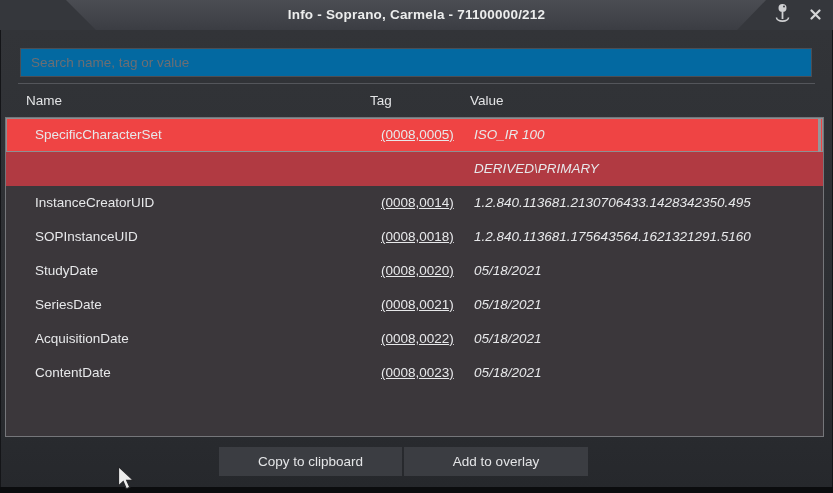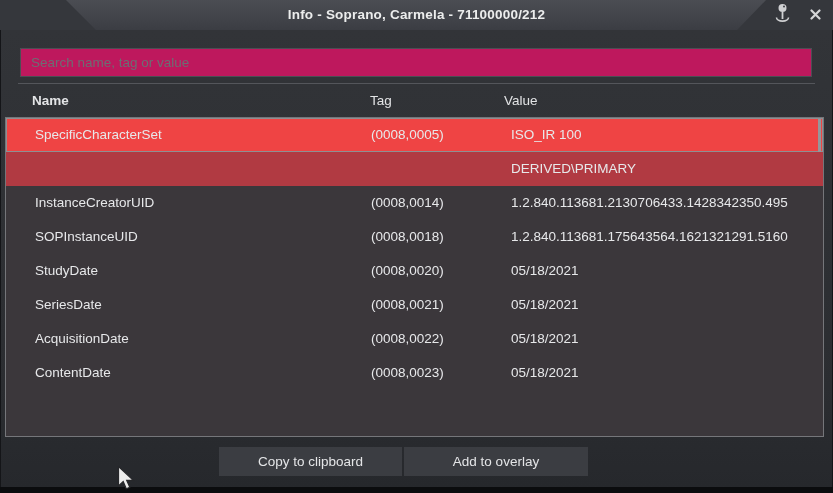--- a/index.html
+++ b/index.html
@@ -39,56 +39,56 @@
   .close-btn{ left: 802px; width: 26px; }
 
   
   .body-bg {
     position: absolute; left: 1px; top: 30px; width: 831px; height: 457px;
     background: linear-gradient(180deg, #323438 0%, #2f3135 35%, #2b2d31 78%, #26282c 100%);
   }
 
   .search-input {
     position: absolute; left: 20px; top: 48px; width: 792px; height: 29px;
-    background: #be185d;
+    background: #0369a1;
     border: 1px solid #4c4e54;
     color: #d2d3d5;
     font-family: "Liberation Sans", "DejaVu Sans", sans-serif;
     font-size: 13.5px;
     padding: 0 10px;
     outline: none;
   }
   .search-input::placeholder { color: #6c6e73; opacity: 1; }
 
   .search-divider {
     position: absolute; left: 18px; top: 83px; width: 797px; height: 1px;
     background: #54565b;
   }
 
   .hdr { position: absolute; top: 93px; font-size: 13.5px; color: #e3e4e6; }
-  .hdr-name  { left: 32px; font-weight: bold; }
+  .hdr-name  { left: 26px; }
   .hdr-tag   { left: 370px; }
-  .hdr-value { left: 504px; }
+  .hdr-value { left: 470px; }
 
   
   .tag-table {
     position: absolute; left: 5px; top: 117px; width: 819px; height: 320px;
     border: 1px solid #75767a;
     background: #3b373b;
     overflow: hidden;
   }
   .trow {
     position: relative; width: 100%; height: 34px;
     font-size: 13.5px; color: #e7e8ea;
     cursor: default;
   }
   .trow .cell { position: absolute; top: 0; line-height: 34px; white-space: nowrap; }
   .cell-name  { left: 29px; }
-  .cell-tag   { left: 365px; }
-  .cell-value { left: 505px; }
+  .cell-tag   { left: 375px; text-decoration: underline; }
+  .cell-value { left: 468px; font-style: italic; }
   .trow.hovered {
     background: #ef4444;
     box-shadow: inset 0 0 0 1px #8e8f92;
   }
   .trow.selected { background: #b13a42; }
 
   .scroll-thumb {
     position: absolute; right: 2px; top: 1px; width: 3px; height: 33px;
     background: #95969a;
   }

